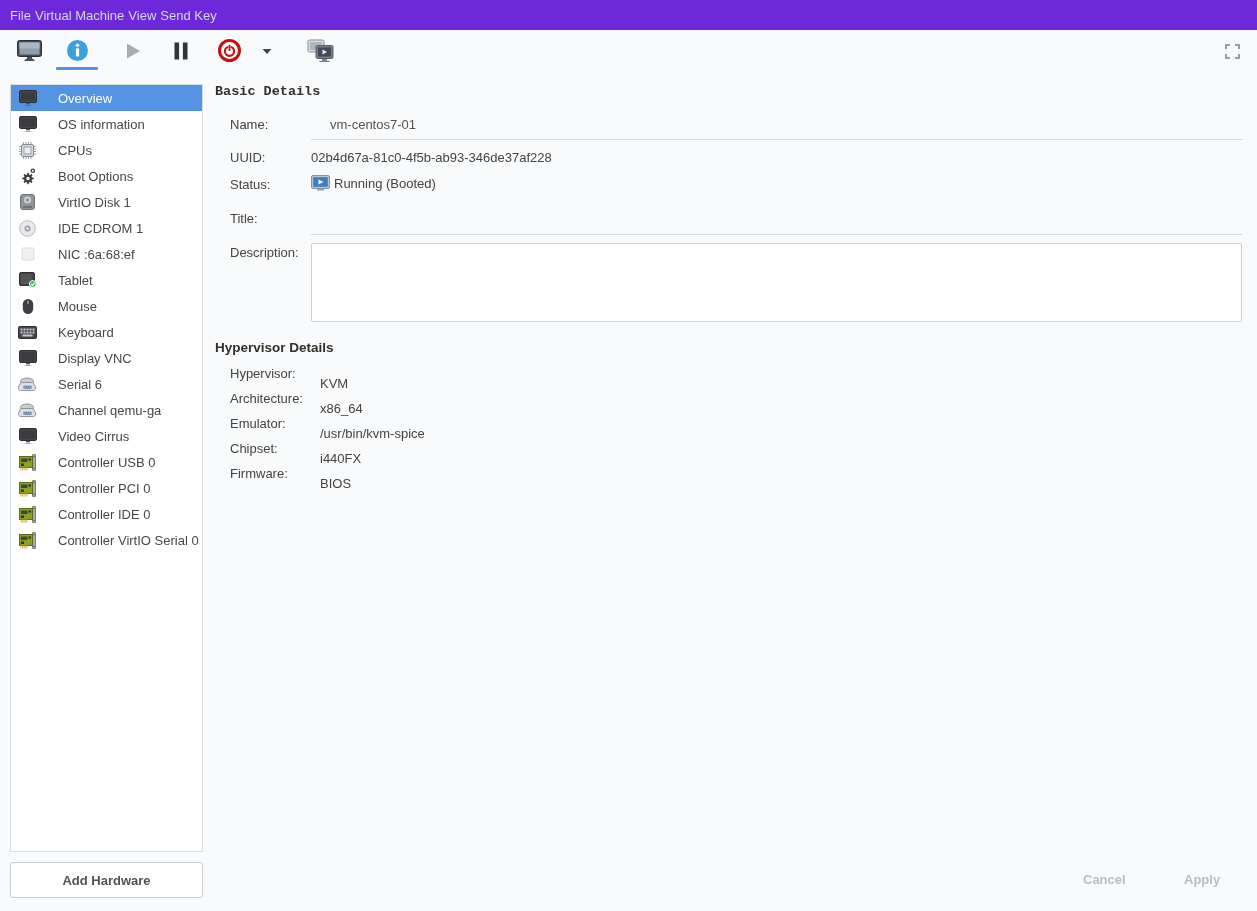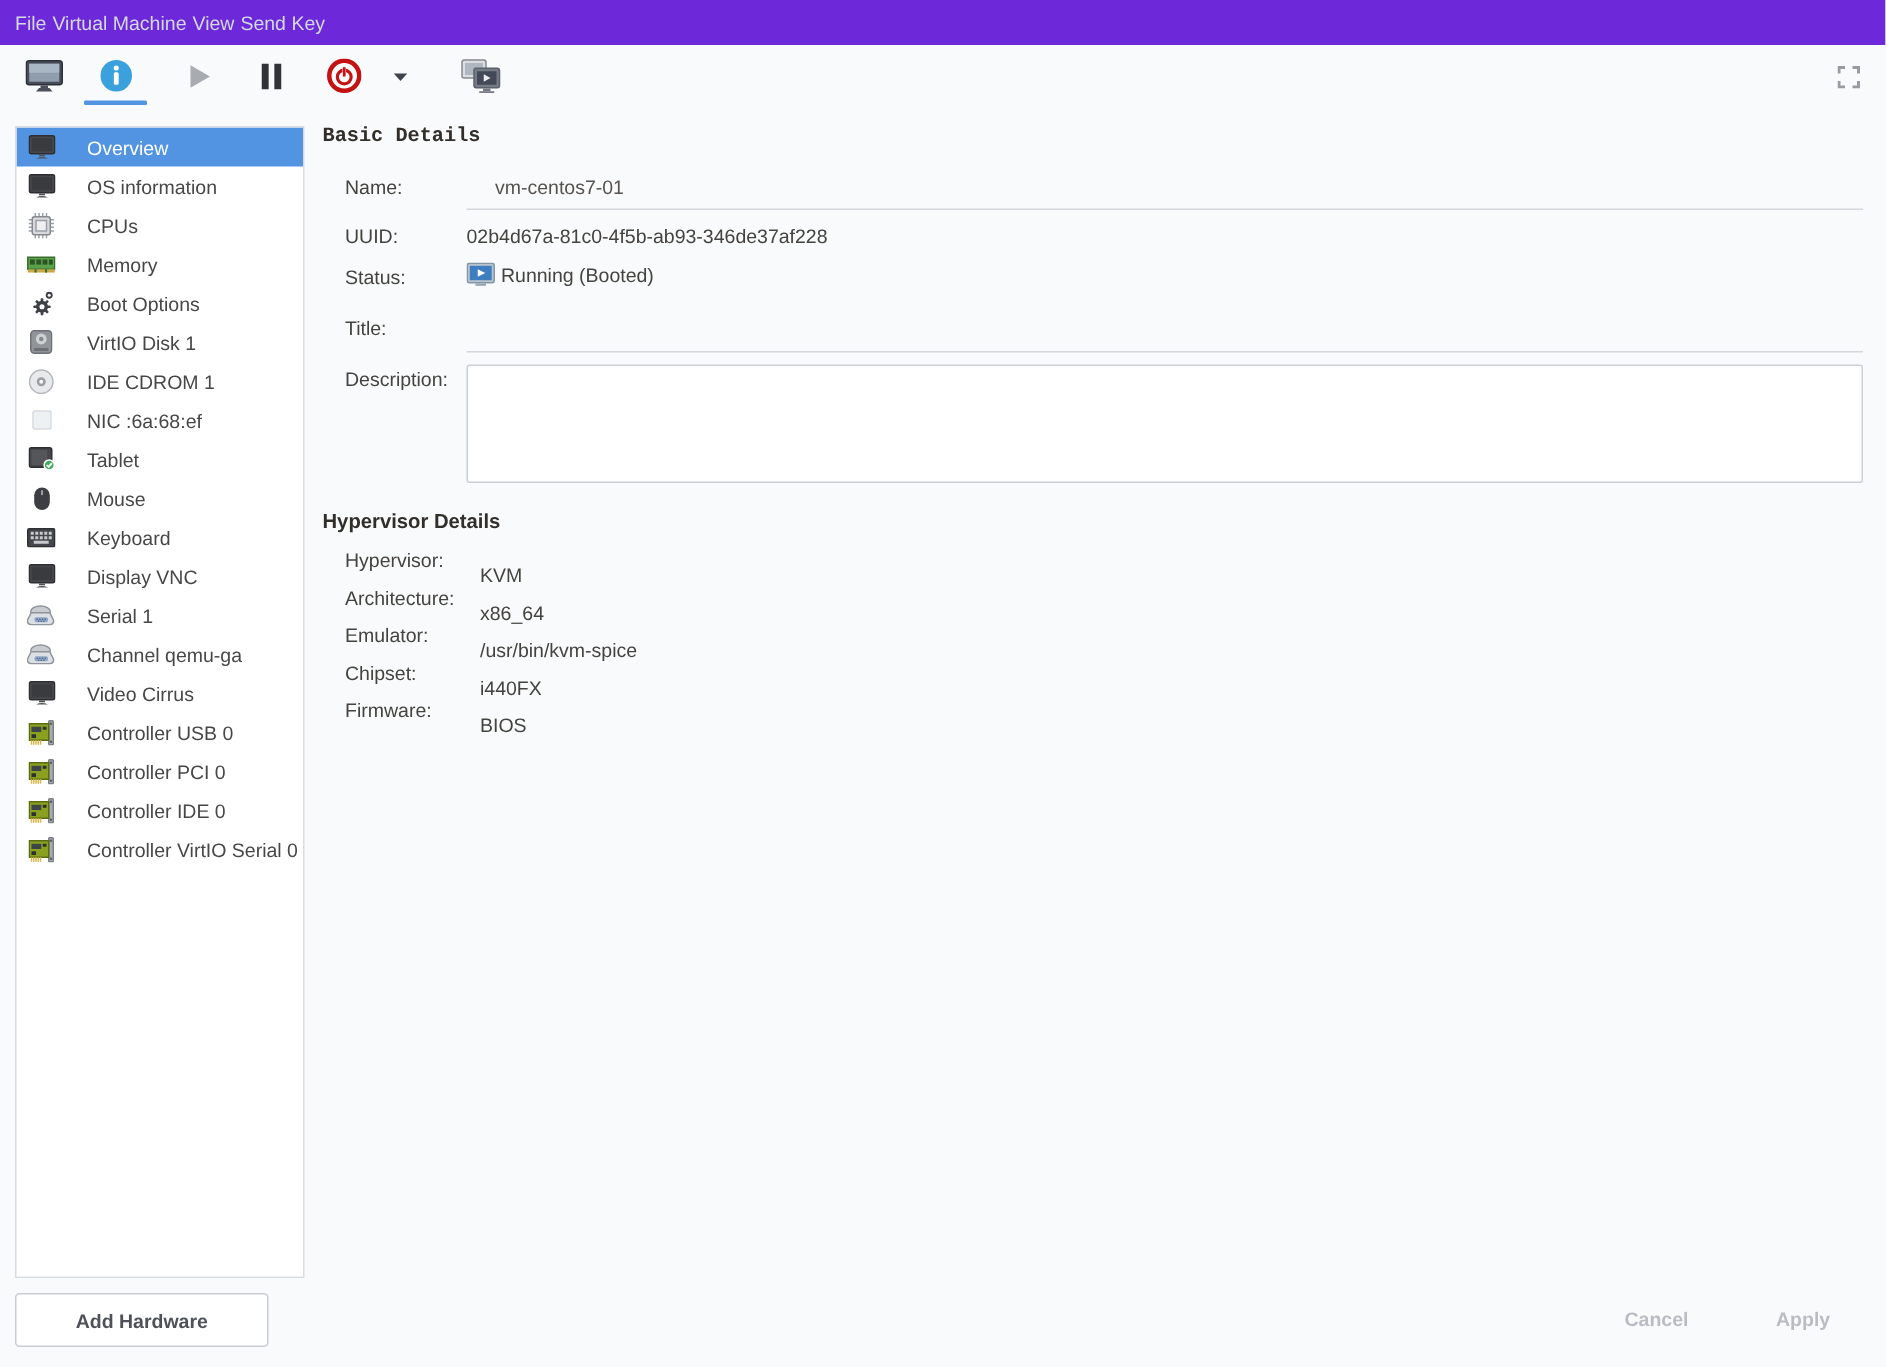--- a/index.html
+++ b/index.html
@@ -40,21 +40,21 @@
     position:absolute; left:10px; top:84px; width:193px; height:768px;
     background:#ffffff; border:1px solid #d9dce0; overflow:hidden;
   }
   .hw-row {
     height:26px; display:flex; align-items:center; padding-left:6px; gap:20px;
     font-size:13px; color:#474747; cursor:default; white-space:nowrap;
   }
   .hw-row .icon { width:21px; flex:none; justify-content:center; }
   .hw-row.selected { background:#5294e2; color:#ffffff; }
   .add-hw-btn {
-    position:absolute; left:10px; top:862px; width:169px; height:36px;
+    position:absolute; left:10px; top:862px; width:193px; height:36px;
     background:#ffffff; border:1px solid #c8ccd2; border-radius:3px;
     display:flex; align-items:center; justify-content:center;
     font-size:13px; font-weight:700; color:#4e5258; cursor:default;
   }
   
   .section-title { position:absolute; font-size:13.5px; font-weight:700; color:#322f2b; }
   .fld-label { position:absolute; font-size:13px; color:#45433f; }
   .fld-value { position:absolute; font-size:13px; color:#45433f; white-space:nowrap; }
   .underline-field { position:absolute; height:1px; background:#d4d7db; }
   .name-value { left:330px; top:117px; color:#56534e;text-align:right; }
@@ -193,35 +193,20 @@
       <span class="icon" data-name="cpu-icon">
         <svg width="17" height="17" viewBox="0 0 17 17">
           <g stroke="#9aa0a6" stroke-width="1">
             <path d="M4.5 0 v2.5 M7 0 v2.5 M9.5 0 v2.5 M12 0 v2.5 M4.5 14.5 v2.5 M7 14.5 v2.5 M9.5 14.5 v2.5 M12 14.5 v2.5 M0 4.5 h2.5 M0 7 h2.5 M0 9.5 h2.5 M0 12 h2.5 M14.5 4.5 h2.5 M14.5 7 h2.5 M14.5 9.5 h2.5 M14.5 12 h2.5"></path>
           </g>
           <rect x="2.5" y="2.5" width="12" height="12" rx="1.5" fill="#d7d9dc" stroke="#85898f"></rect>
           <rect x="5" y="5" width="7" height="7" fill="#efeff1" stroke="#9aa0a6"></rect>
         </svg>
       </span>
       <span class="hw-label" data-name="sidebar-item-label">CPUs</span>
-    </div>
-    <div class="hw-row" data-name="sidebar-item-memory">
-      <span class="icon" data-name="memory-icon">
-        <svg width="19" height="13" viewBox="0 0 19 13">
-          <rect x="0.5" y="1.5" width="18" height="8" fill="#5aa24a" stroke="#3c6e30"></rect>
-          <rect x="2" y="3" width="3.2" height="3.4" fill="#2e5424"></rect>
-          <rect x="6.2" y="3" width="3.2" height="3.4" fill="#2e5424"></rect>
-          <rect x="10.4" y="3" width="3.2" height="3.4" fill="#2e5424"></rect>
-          <rect x="14.6" y="3" width="2.6" height="3.4" fill="#2e5424"></rect>
-          <rect x="0.5" y="9.5" width="18" height="2.2" fill="#c9a84c"></rect>
-          <rect x="5" y="9.5" width="1.4" height="2.2" fill="#3c6e30"></rect>
-          <rect x="12" y="9.5" width="1.4" height="2.2" fill="#3c6e30"></rect>
-        </svg>
-      </span>
-      <span class="hw-label" data-name="sidebar-item-label">Memory</span>
     </div>
     <div class="hw-row" data-name="sidebar-item-boot-options">
       <span class="icon" data-name="gear-icon">
         <svg width="16" height="17" viewBox="0 0 16 17">
           <g fill="#3d4046">
             <rect x="7.1" y="4.8" width="1.8" height="11.4" rx="0.6"></rect>
             <rect x="7.1" y="4.8" width="1.8" height="11.4" rx="0.6" transform="rotate(45 8 10.5)"></rect>
             <rect x="7.1" y="4.8" width="1.8" height="11.4" rx="0.6" transform="rotate(90 8 10.5)"></rect>
             <rect x="7.1" y="4.8" width="1.8" height="11.4" rx="0.6" transform="rotate(135 8 10.5)"></rect>
             <circle cx="8" cy="10.5" r="4"></circle>
@@ -324,21 +309,21 @@
             <circle cx="6.8" cy="9.8" r="0.5"></circle>
             <circle cx="8.6" cy="9.8" r="0.5"></circle>
             <circle cx="10.4" cy="9.8" r="0.5"></circle>
             <circle cx="12.2" cy="9.8" r="0.5"></circle>
             <circle cx="7.7" cy="11.2" r="0.5"></circle>
             <circle cx="9.5" cy="11.2" r="0.5"></circle>
             <circle cx="11.3" cy="11.2" r="0.5"></circle>
           </g>
         </svg>
       </span>
-      <span class="hw-label" data-name="sidebar-item-label">Serial 1</span>
+      <span class="hw-label" data-name="sidebar-item-label">Serial 6</span>
     </div>
     <div class="hw-row" data-name="sidebar-item-channel-qemu-ga">
       <span class="icon" data-name="serial-icon">
         <svg width="19" height="14" viewBox="0 0 19 14">
           <ellipse cx="9" cy="4.5" rx="6.5" ry="3.5" fill="#c9ccd1" stroke="#8f939a"></ellipse>
           <path d="M2.8 5.5 h12.4 l2.3 4.5 a2.5 2.5 0 0 1 -2.2 3.5 h-12.6 a2.5 2.5 0 0 1 -2.2 -3.5 z" fill="#dcdfe3" stroke="#8f939a"></path>
           <rect x="5" y="8.5" width="9" height="3.4" rx="1.2" fill="#8fa8c8"></rect>
           <g fill="#4a5b75">
             <circle cx="6.8" cy="9.8" r="0.5"></circle>
             <circle cx="8.6" cy="9.8" r="0.5"></circle>

